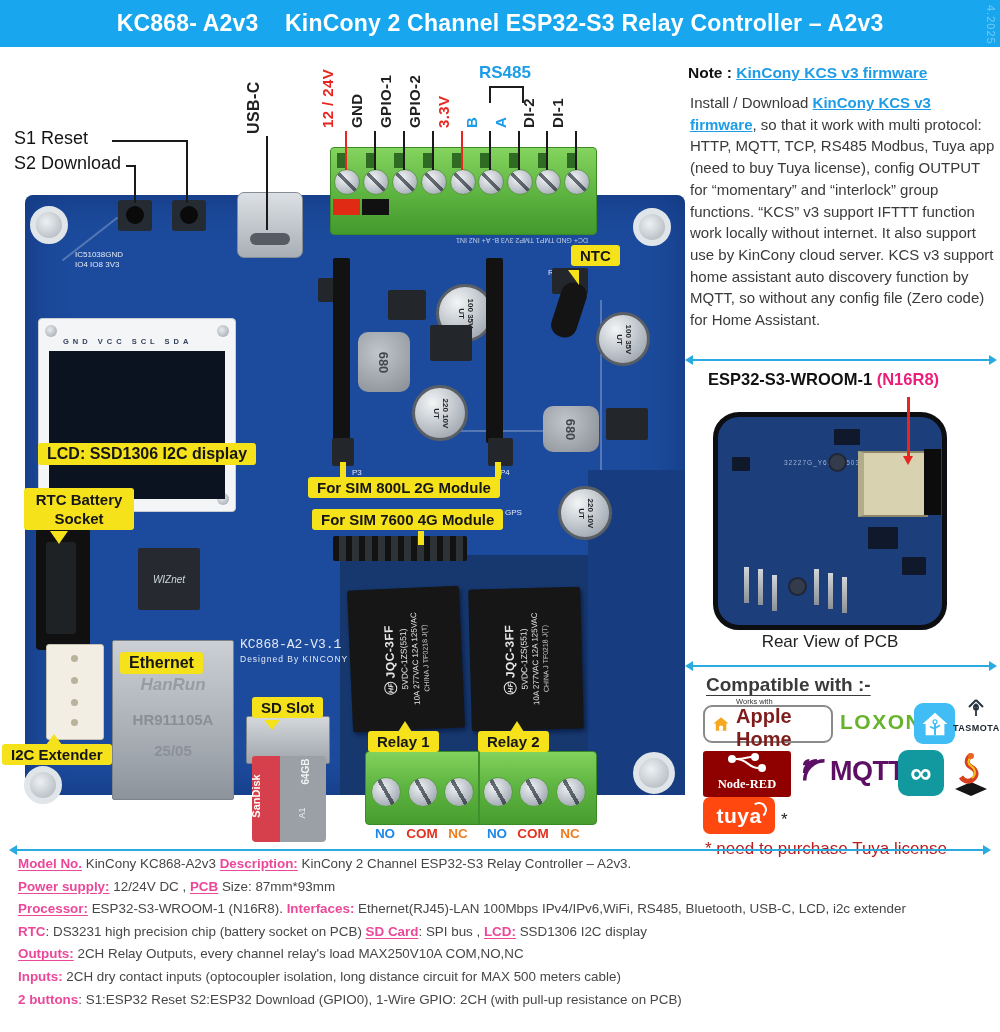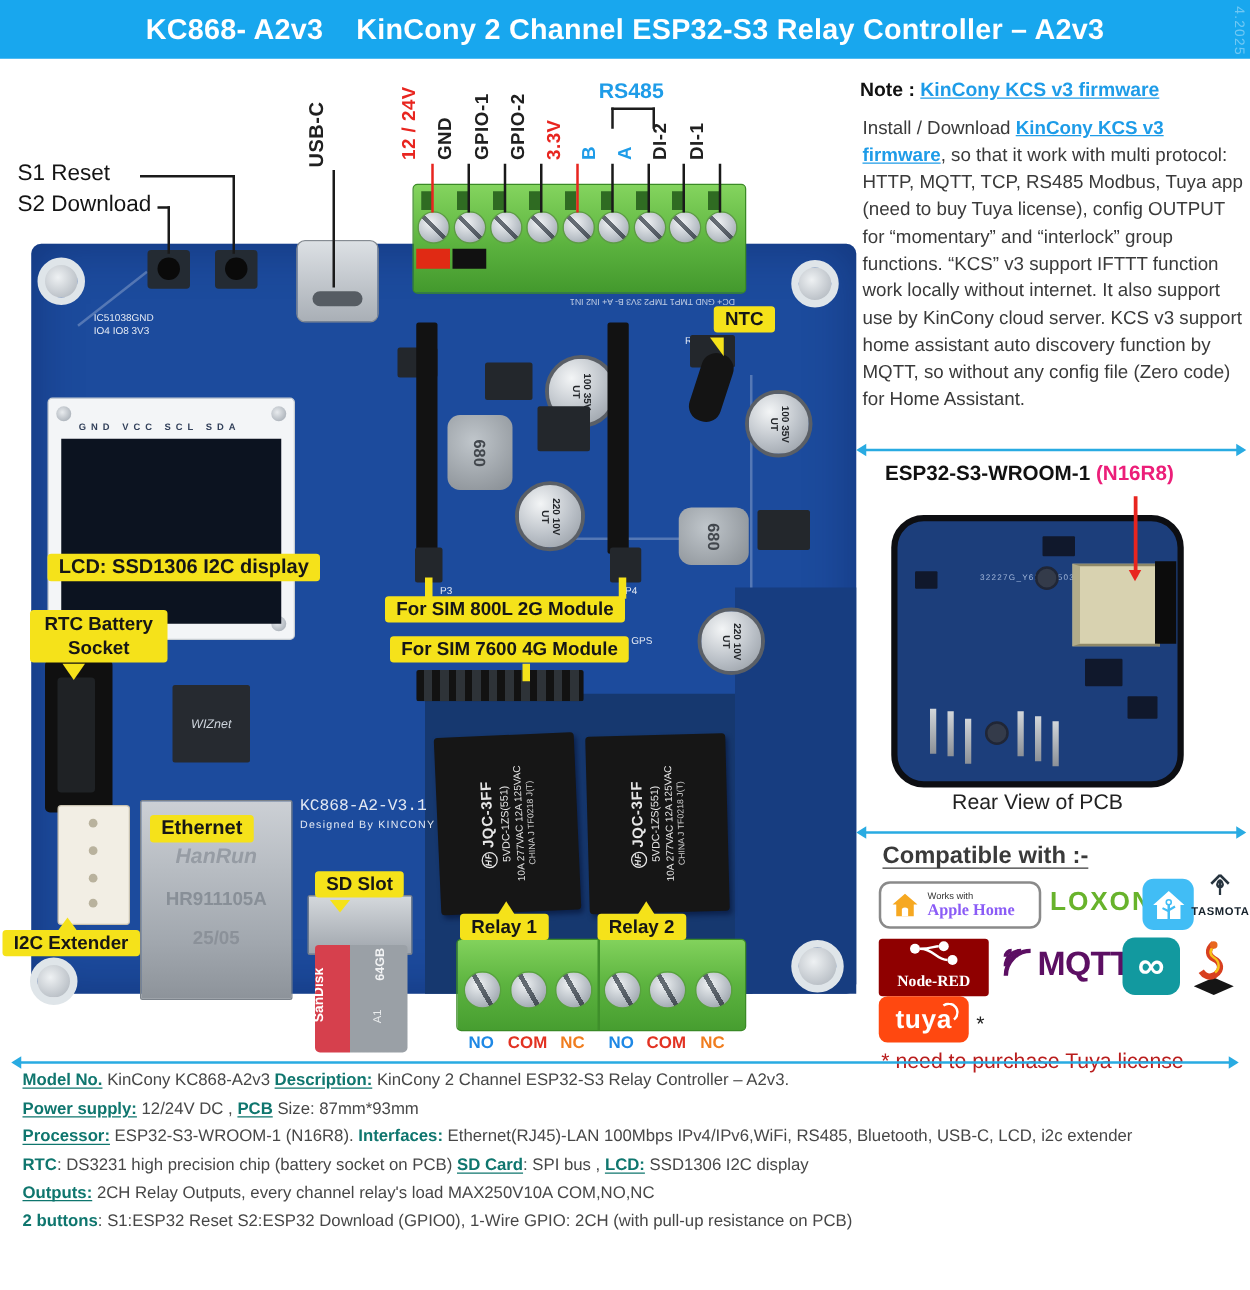--- a/index.html
+++ b/index.html
@@ -146,21 +146,21 @@
   .rear-cap{position:absolute;width:15px;height:15px;border-radius:50%;background:#343b4a;border:2px solid #202636;}
   .caption{position:absolute;left:713px;top:632px;width:234px;text-align:center;font-size:17px;
            color:#222;z-index:5;}
   .compat-h{position:absolute;left:706px;top:674px;font-size:19px;color:#3a3a3a;font-weight:600;
             text-decoration:underline;text-underline-offset:4px;z-index:5;}
 
   
   .apple-badge{position:absolute;left:703px;top:705px;width:130px;height:38px;border:2px solid #8a8a8a;
                border-radius:9px;background:#fff;display:flex;align-items:center;padding:0 7px;box-sizing:border-box;
                gap:6px;z-index:5;}
-  .ab-small{font-size:7.5px;color:#333;} .ab-big{font-size:13px;color:#8b5cf6;font-weight:600;margin-top:-1px;font-family:Liberation Serif, serif;}
+  .ab-small{font-size:7.5px;color:#333;} .ab-big{font-size:20px;color:#7f1d1d;font-weight:600;margin-top:-1px;}
   .loxone{position:absolute;left:840px;top:710px;font-size:21px;font-weight:bold;color:#68b32c;
           letter-spacing:1.5px;z-index:5;}
   .ha-icon{position:absolute;left:914px;top:703px;width:41px;height:41px;background:#41bdf5;border-radius:9px;
            display:flex;align-items:center;justify-content:center;z-index:5;}
   .tasmota{position:absolute;left:953px;top:699px;width:46px;text-align:center;z-index:5;}
   .tasmota .txt{font-size:9px;letter-spacing:.5px;color:#16222c;font-weight:600;margin-top:0px;}
   .nodered{position:absolute;left:703px;top:751px;width:88px;height:46px;background:#8f0000;border-radius:3px;
            text-align:center;z-index:5;}
   .nodered .txt{font-family:"Liberation Serif",serif;font-weight:bold;font-size:12.5px;color:#fff;margin-top:-2px;}
   .mqtt{position:absolute;left:800px;top:756px;display:flex;align-items:flex-end;z-index:5;}
@@ -174,21 +174,21 @@
   .tuya-arc{position:absolute;right:8px;top:5px;width:12px;height:12px;border:2.5px solid #fff;border-radius:50%;
             border-left-color:transparent;border-bottom-color:transparent;transform:rotate(8deg);}
   .star{position:absolute;left:781px;top:810px;font-size:17px;color:#222;z-index:5;}
   .esphome{position:absolute;left:800px;top:795px;display:flex;align-items:center;gap:8px;z-index:5;}
   .esphome .txt{font-size:24px;font-weight:bold;color:#141414;}
   .footnote{position:absolute;left:705px;top:839px;font-size:17px;color:#b91c1c;z-index:5;}
 
   
   #specs{position:absolute;left:18px;top:856px;width:975px;z-index:5;}
   .spec-line{margin-bottom:7.6px;font-size:13.4px;color:#474747;white-space:nowrap;}
-  .k{color:#0f766e;font-weight:bold;} .lu{text-decoration:underline;text-underline-offset:2px;}
+  .k{color:#ec4899;font-weight:bold;} .lu{text-decoration:underline;text-underline-offset:2px;}
 </style>
 </head>
 <body>
 
 <div id="page">
 
   <div class="header">
     <span class="t">KC868- A2v3</span>
     <span class="t">&nbsp;&nbsp;&nbsp;&nbsp;</span>
     <span class="t">KinCony 2 Channel ESP32-S3 Relay Controller – A2v3</span>
@@ -444,20 +444,21 @@
   <div class="footnote">* need to purchase Tuya license</div>
 
   <div class="hdiv" style="left:12px;top:849px;width:976px;"></div>
 
   <div id="specs">
       <div class="spec-line"><span class="k lu">Model No.</span><span class=""> KinCony KC868-A2v3   </span><span class="k lu">Description:</span><span class=""> KinCony 2 Channel ESP32-S3 Relay Controller – A2v3.</span></div>
       <div class="spec-line"><span class="k lu">Power supply:</span><span class=""> 12/24V DC ,  </span><span class="k lu">PCB</span><span class=""> Size: 87mm*93mm</span></div>
       <div class="spec-line"><span class="k lu">Processor:</span><span class=""> ESP32-S3-WROOM-1 (N16R8). </span><span class="k">Interfaces:</span><span class=""> Ethernet(RJ45)-LAN 100Mbps IPv4/IPv6,WiFi, RS485, Bluetooth, USB-C, LCD, i2c extender</span></div>
       <div class="spec-line"><span class="k">RTC</span><span class="">: DS3231 high precision chip (battery socket on PCB) </span><span class="k lu">SD Card</span><span class="">: SPI bus , </span><span class="k lu">LCD:</span><span class=""> SSD1306 I2C display</span></div>
       <div class="spec-line"><span class="k lu">Outputs:</span><span class=""> 2CH Relay Outputs, every channel relay's load MAX250V10A COM,NO,NC</span></div>
+      <div class="spec-line"><span class="k">Inputs:</span><span class=""> 2CH dry contact inputs (optocoupler isolation, long distance circuit for MAX 500 meters cable)</span></div>
       <div class="spec-line"><span class="k">2 buttons</span><span class="">: S1:ESP32 Reset S2:ESP32 Download (GPIO0), 1-Wire GPIO: 2CH (with pull-up resistance on PCB)</span></div>
     </div>
 
 <div class="vlabel pin-red" style="left: 337px; top: 110px;">12 / 24V</div>
     <div class="pin-line pl-red" style="left: 345px;"></div>
     <div class="vlabel pin-black" style="left: 366px; top: 110px;">GND</div>
     <div class="pin-line pl-black" style="left: 374px;"></div>
     <div class="vlabel pin-black" style="left: 395px; top: 110px;">GPIO-1</div>
     <div class="pin-line pl-black" style="left: 403px;"></div>
     <div class="vlabel pin-black" style="left: 424px; top: 110px;">GPIO-2</div>

